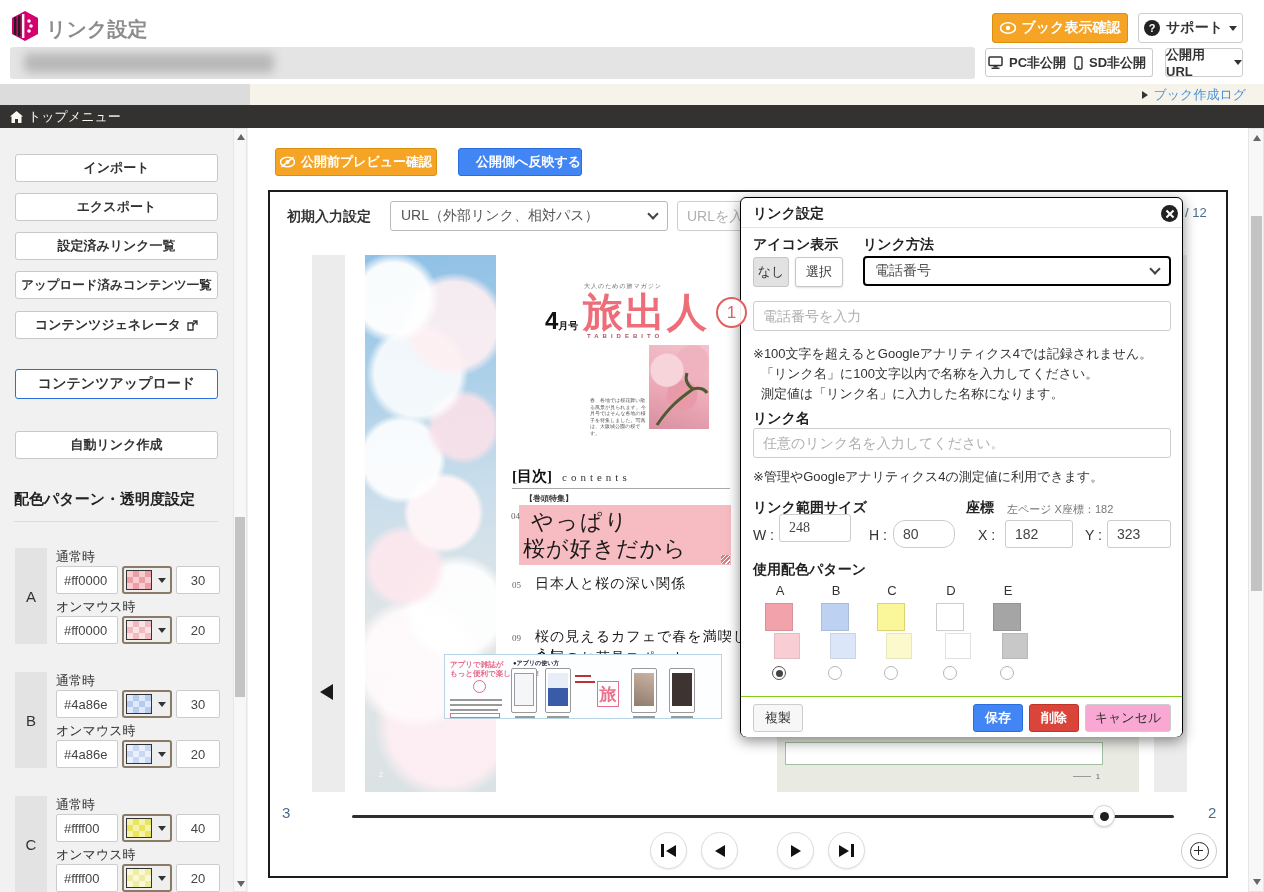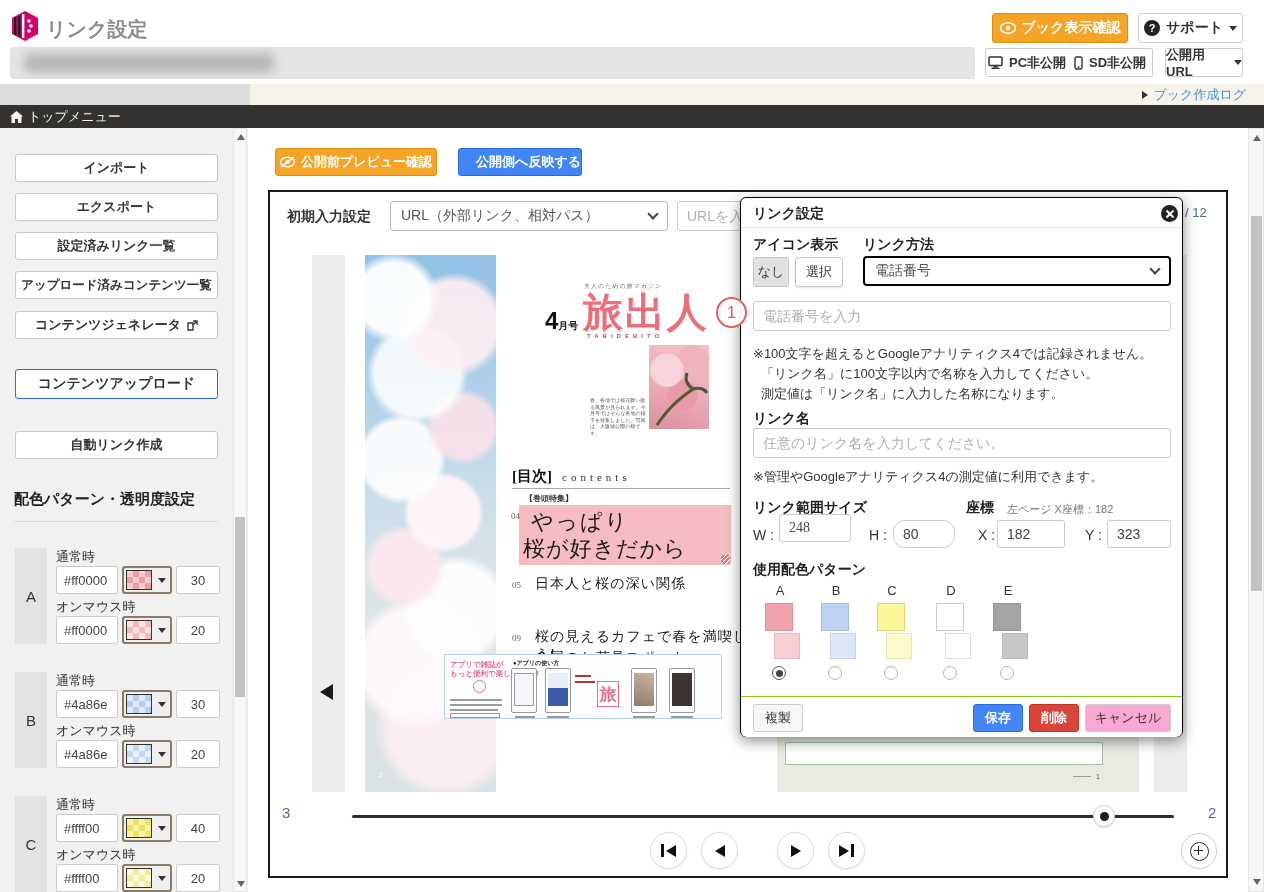--- a/index.html
+++ b/index.html
@@ -509,21 +509,21 @@
 
     <div class="abs mlabel" style="left:12px; top:301px;">リンク範囲サイズ</div>
     <div class="abs mlabel" style="left:225px; top:301px;">座標</div>
     <div class="abs coordnote" style="left:266px; top:304px;">左ページ X座標：182</div>
 
     <div class="abs wh-label" style="left:12px; top:329px;">W :</div>
     <input class="abs txt" style="left: 38px; top: 316px; width: 72px; height: 28px; font-family: Liberation Serif, serif;" value="248">
     <div class="abs wh-label" style="left:128px; top:329px;">H :</div>
     <input class="abs txt" style="left: 152px; top: 322px; width: 62px; height: 28px; border-radius: 12px;" value="80">
     <div class="abs wh-label" style="left:237px; top:329px;">X :</div>
-    <input class="abs txt" style="left: 256px; top: 322px; width: 68px; height: 28px;" value="182">
+    <input class="abs txt" style="left: 264px; top: 322px; width: 68px; height: 28px;" value="182">
     <div class="abs wh-label" style="left:344px; top:329px;">Y :</div>
     <input class="abs txt" style="left: 366px; top: 322px; width: 64px; height: 28px;" value="323">
 
     <div class="abs mlabel" style="left:12px; top:363px;">使用配色パターン</div>
 
     <div class="abs" style="left:22px; top:385px;">
       <div class="pat-letter">A</div>
       <div class="abs" style="left: 2px; top: 20px; width: 28px; height: 28px; border: 1px solid rgba(0, 0, 0, 0.1); background: rgb(242, 162, 171);"></div>
       <div class="abs" style="left: 11px; top: 50px; width: 26px; height: 26px; border: 1px solid rgba(0, 0, 0, 0.08); background: rgb(248, 206, 212);"></div>
       <div class="abs radio sel" style="left:9px; top:83px;"></div>

